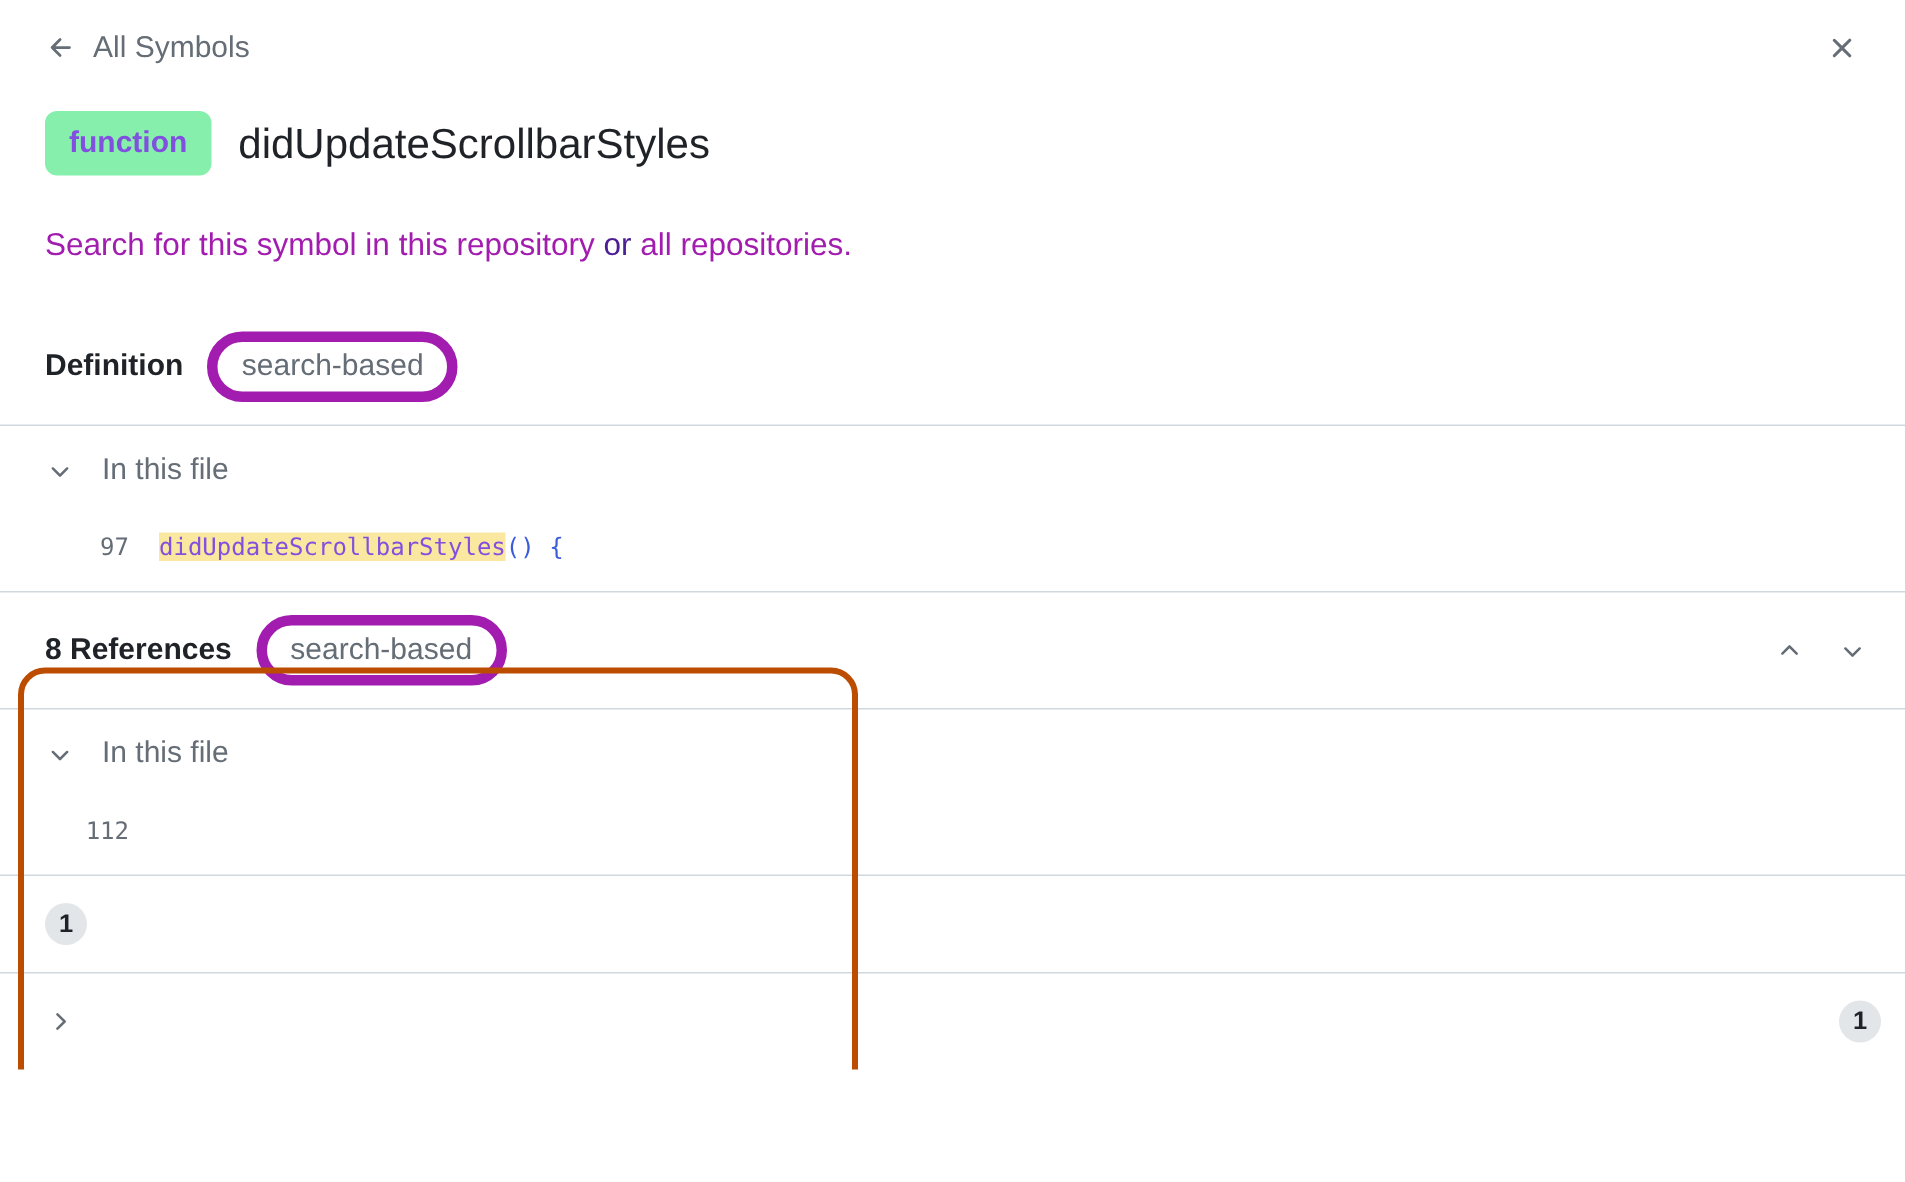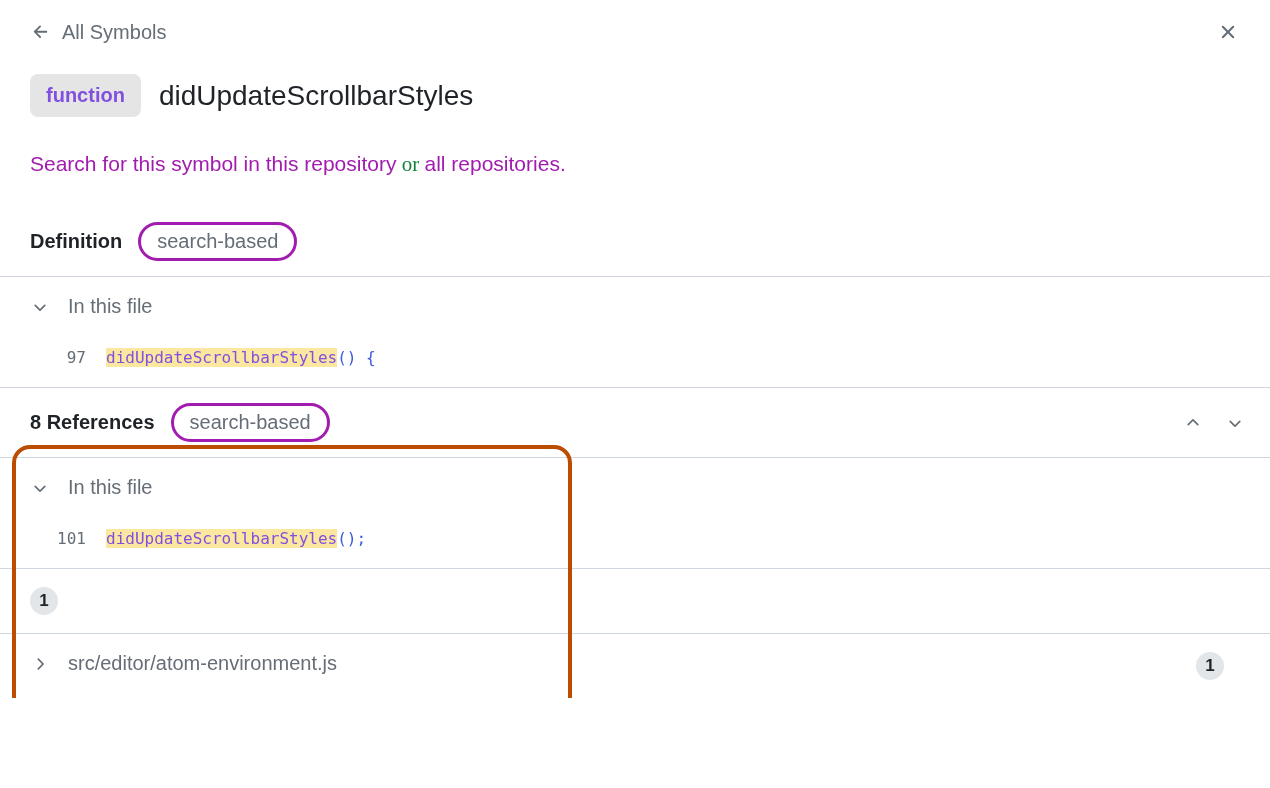--- a/index.html
+++ b/index.html
@@ -50,21 +50,21 @@
     color: #656d76;
     cursor: pointer;
   }
   .symbol-title-row {
     display: flex;
     align-items: center;
     gap: 18px;
     padding: 20px 30px 10px 30px;
   }
   .function-badge {
-    background: #e5e5e5;
+    background: #86efac;
     color: #8250df;
     font-weight: 600;
     font-size: 20px;
     padding: 10px 16px;
     border-radius: 8px;
   }
   .symbol-name {
     font-size: 28px;
     font-weight: 400;
     color: #1f2328;
@@ -72,41 +72,40 @@
   .search-links {
     padding: 25px 30px 30px 30px;
     font-size: 21px;
   }
   .link {
     color: #a21caf;
     text-decoration: none;
     cursor: pointer;
   }
   .muted {
-    color: #15803d;
-    font-family: Liberation Serif, serif;
+    color: #4c1d95;
   }
   .section-header {
     display: flex;
     align-items: center;
     justify-content: space-between;
     padding: 15px 24px 15px 30px;
   }
   .section-header-left {
     display: flex;
     align-items: center;
     gap: 16px;
   }
   .section-title {
     font-size: 20px;
     font-weight: 600;
     color: #1f2328;
   }
   .pill {
-    border: 3px solid #a21caf;
+    border: 7px solid #a21caf;
     border-radius: 999px;
     padding: 5px 16px;
     font-size: 20px;
     color: #656d76;
     background: #ffffff;
   }
   .nav-arrows {
     display: flex;
     gap: 20px;
     color: #656d76;
@@ -117,23 +116,23 @@
     height: 22px;
     display: flex;
     align-items: center;
     justify-content: center;
   }
   .divider {
     border-top: 1px solid #d0d7de;
   }
   .file-row {
     display: flex;
-    align-items: flex-start;
+    align-items: center;
     justify-content: space-between;
-    padding: 18px 46px 18px 30px;
+    padding: 18px 16px 18px 30px;
   }
   .file-row-left {
     display: flex;
     align-items: center;
     gap: 18px;
   }
   .chevron {
     width: 20px;
     height: 20px;
     display: flex;
@@ -280,39 +279,37 @@
       <span class="chevron">
         <svg width="18" height="18" viewBox="0 0 16 16" fill="currentColor">
             <path d="M12.78 5.97a.75.75 0 0 1 0 1.06l-4.25 4.25a.75.75 0 0 1-1.06 0L3.22 7.03a.75.75 0 0 1 1.06-1.06L8 9.69l3.72-3.72a.75.75 0 0 1 1.06 0Z"></path>
           </svg>
       </span>
       <span class="file-label">In this file</span>
     </div>
   </div>
 
   <div class="code-line">
-    <span class="line-num">101</span>
-    <span class="code-content"><span class="hl">didUpdateScrollbarStyles</span><span class="semi">();</span></span>
+    <span class="line-num">112</span>
   </div>
 
   <div class="divider"></div>
 
   <div class="file-row">
     <span class="count-badge">1</span>
   </div>
 
   <div class="divider"></div>
 
   <div class="file-row">
     <div class="file-row-left">
       <span class="chevron">
         <svg width="18" height="18" viewBox="0 0 16 16" fill="currentColor">
             <path d="M5.97 3.22a.75.75 0 0 1 1.06 0l4.25 4.25a.75.75 0 0 1 0 1.06l-4.25 4.25a.75.75 0 1 1-1.06-1.06L9.69 8 5.97 4.28a.75.75 0 0 1 0-1.06Z"></path>
           </svg>
       </span>
-      <span class="file-label">src/editor/atom-environment.js</span>
     </div>
     <span class="count-badge">1</span>
   </div>
 
   <div class="highlight-box" style="left:12px; top:445px; width:560px; height:342px;"></div>
 
 </div>
 
 </body></html>

